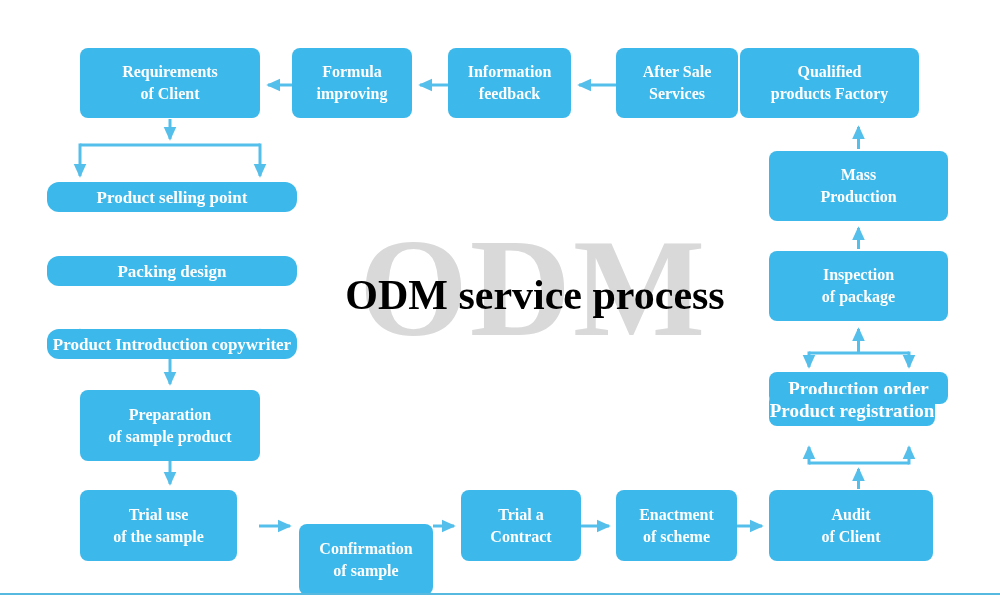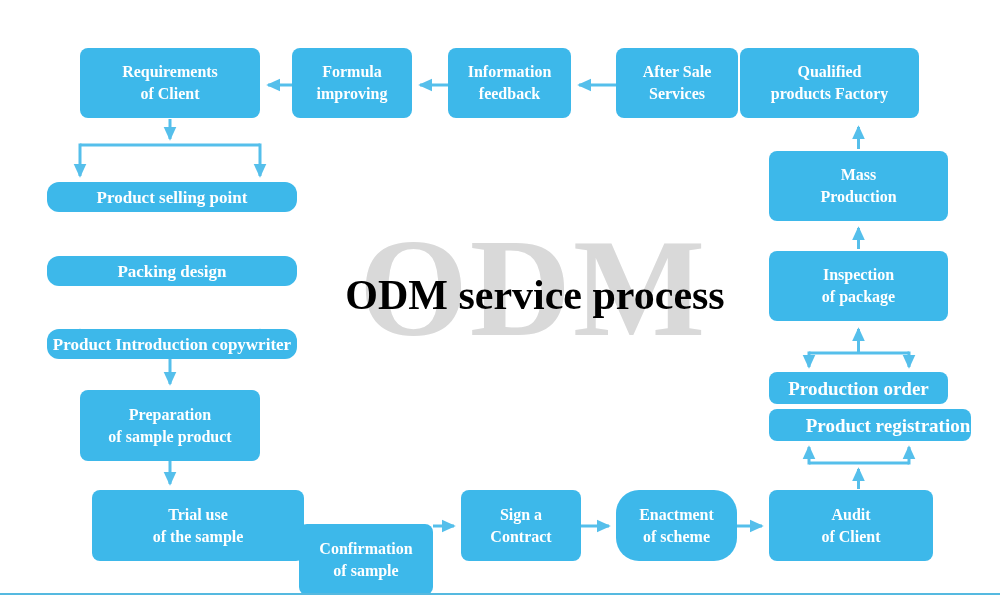--- a/index.html
+++ b/index.html
@@ -144,37 +144,37 @@
   <div class="node" style="left:616px;top:48px;width:122px;height:70px;">After Sale
 Services</div>
   <div class="node" style="left:740px;top:48px;width:179px;height:70px;">Qualified
 products Factory</div>
 
   <div class="node" style="left:769px;top:151px;width:179px;height:70px;">Mass
 Production</div>
   <div class="node" style="left:769px;top:251px;width:179px;height:70px;">Inspection
 of package</div>
   <div class="node smallwide" style="left:769px;top:372px;width:179px;height:32px;">Production order</div>
-  <div class="node smallwide" style="left:769px;top:409px;width:166px;height:32px;padding-left:36px;">Product registration</div>
+  <div class="node smallwide" style="left:769px;top:394px;width:166px;height:32px;">Product registration</div>
   <div class="node" style="left:769px;top:490px;width:164px;height:71px;">Audit
 of Client</div>
 
   <div class="node listbox" style="left:47px;top:182px;width:250px;height:30px;">Product selling point</div>
   <div class="node listbox" style="left:47px;top:256px;width:250px;height:30px;">Packing design</div>
   <div class="node listbox" style="left:47px;top:293px;width:250px;height:30px;margin-top:36px;">Product Introduction copywriter</div>
 
   <div class="node" style="left:80px;top:390px;width:180px;height:71px;">Preparation
 of sample product</div>
-  <div class="node" style="left:92px;top:490px;width:212px;height:71px;">Trial use
+  <div class="node" style="left:80px;top:490px;width:157px;height:71px;">Trial use
 of the sample</div>
 
   <div class="node" style="left:299px;top:490px;width:134px;height:71px;margin-top:34px;">Confirmation
 of sample</div>
-  <div class="node" style="left:461px;top:490px;width:120px;height:71px;">Sign a
+  <div class="node" style="left:461px;top:490px;width:120px;height:71px;">Trial a
 Contract</div>
-  <div class="node" style="left:616px;top:490px;width:121px;height:71px;border-radius:23px;">Enactment
+  <div class="node" style="left:616px;top:490px;width:121px;height:71px;">Enactment
 of scheme</div>
 
   <div id="diagram-title">ODM service process</div>
 
   <div id="bottom-divider"></div>
 
 </div>
 
 </body></html>

